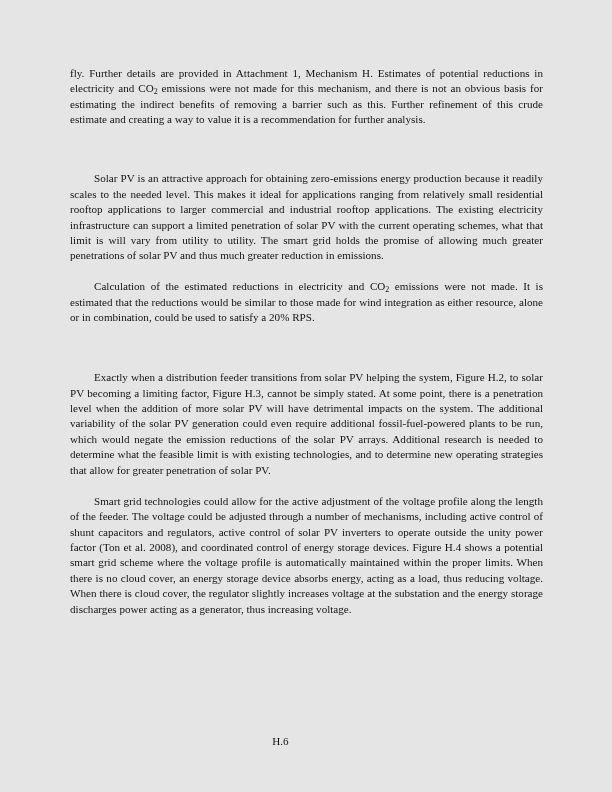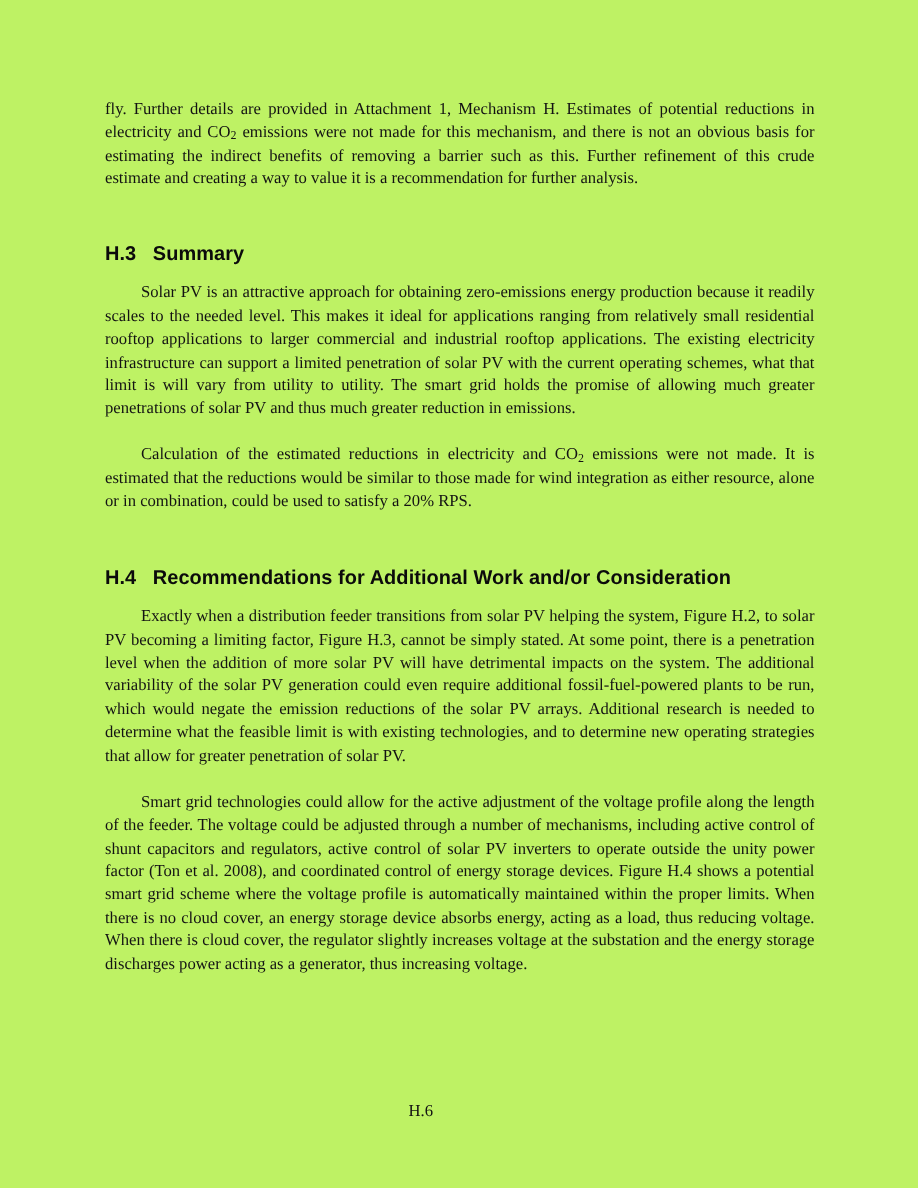--- a/index.html
+++ b/index.html
@@ -4,21 +4,21 @@
 <style>
   html, body {
     margin: 0;
     padding: 0;
     background: #ffffff;
   }
   .page {
     position: relative;
     width: 612px;
     height: 792px;
-    background: #bef264;
+    background: #e5e5e5;
     overflow: hidden;
     box-sizing: border-box;
   }
   .content {
     position: absolute;
     left: 70px;
     top: 66px;
     width: 473px;
   }
   .body-par {
@@ -81,31 +81,29 @@
 <body>
 
 <div class="page">
 
   <div class="content">
 
     <p class="body-par no-indent"><span>fly.  Further details are provided in Attachment 1, Mechanism H.  Estimates of potential reductions in electricity and CO</span><sub>2</sub><span> emissions were not made for this mechanism, and there is not an obvious basis for estimating the indirect benefits of removing a barrier such as this.  Further refinement of this crude estimate and creating a way to value it is a recommendation for further analysis.</span></p>
 
     <div class="spacer-before-h3"></div>
 
-    <h2 class="section-heading"><span class="heading-num">H.3</span><span class="heading-gap"></span><span class="heading-text">Summary</span></h2>
 
     <div class="spacer-after-h3"></div>
 
     <p class="body-par">Solar PV is an attractive approach for obtaining zero-emissions energy production because it readily scales to the needed level.  This makes it ideal for applications ranging from relatively small residential rooftop applications to larger commercial and industrial rooftop applications.  The existing electricity infrastructure can support a limited penetration of solar PV with the current operating schemes, what that limit is will vary from utility to utility.  The smart grid holds the promise of allowing much greater penetrations of solar PV and thus much greater reduction in emissions.</p>
 
     <p class="body-par"><span>Calculation of the estimated reductions in electricity and CO</span><sub>2</sub><span> emissions were not made.  It is estimated that the reductions would be similar to those made for wind integration as either resource, alone or in combination, could be used to satisfy a 20% RPS.</span></p>
 
     <div class="spacer-before-h4"></div>
 
-    <h2 class="section-heading"><span class="heading-num">H.4</span><span class="heading-gap"></span><span class="heading-text">Recommendations for Additional Work and/or Consideration</span></h2>
 
     <div class="spacer-after-h4"></div>
 
     <p class="body-par">Exactly when a distribution feeder transitions from solar PV helping the system, Figure H.2, to solar PV becoming a limiting factor, Figure H.3, cannot be simply stated.  At some point, there is a penetration level when the addition of more solar PV will have detrimental impacts on the system.  The additional variability of the solar PV generation could even require additional fossil-fuel-powered plants to be run, which would negate the emission reductions of the solar PV arrays.  Additional research is needed to determine what the feasible limit is with existing technologies, and to determine new operating strategies that allow for greater penetration of solar PV.</p>
 
     <p class="body-par tight">Smart grid technologies could allow for the active adjustment of the voltage profile along the length of the feeder.  The voltage could be adjusted through a number of mechanisms, including active control of shunt capacitors and regulators, active control of solar PV inverters to operate outside the unity power factor (Ton et al. 2008), and coordinated control of energy storage devices.  Figure H.4 shows a potential smart grid scheme where the voltage profile is automatically maintained within the proper limits.  When there is no cloud cover, an energy storage device absorbs energy, acting as a load, thus reducing voltage.  When there is cloud cover, the regulator slightly increases voltage at the substation and the energy storage discharges power acting as a generator, thus increasing voltage.</p>
 
   </div>
 
   <div class="footer">

